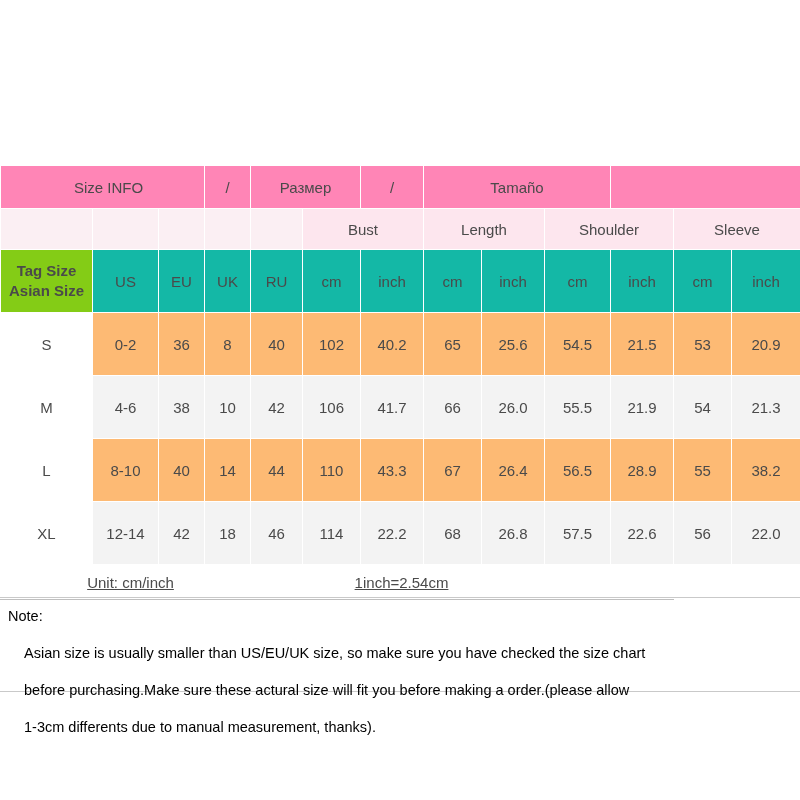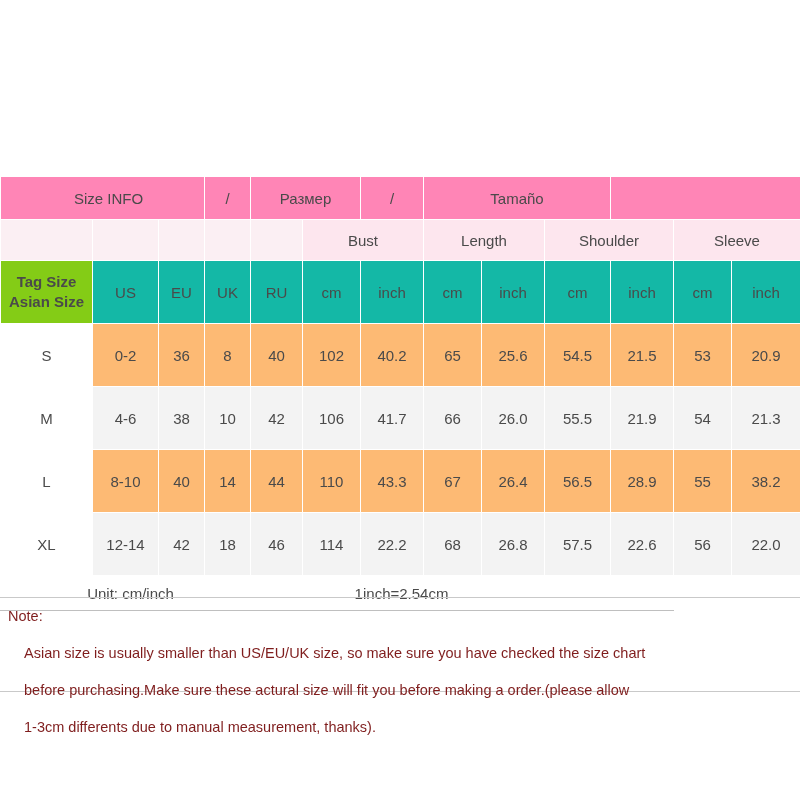--- a/index.html
+++ b/index.html
@@ -11,21 +11,21 @@
     width: 800px;
     height: 800px;
     font-family: "Liberation Sans", sans-serif;
     color: #3a3a3a;
     position: relative;
     overflow: hidden;
   }
   #chart-wrap {
     position: absolute;
     left: 0;
-    top: 176px;
+    top: 165px;
     width: 800px;
   }
   table.size-table {
     border-collapse: collapse;
     width: 800px;
     table-layout: fixed;
   }
   table.size-table td, table.size-table th {
     border: 1px solid #ffffff;
     text-align: center;
@@ -88,37 +88,38 @@
     background: #ffffff;
   }
   
   .unit-row td {
     height: 34px;
     background: #ffffff;
     border-color: #ffffff;
     font-size: 15px;
     color: #3a3a3a;
     text-align: left;
+    text-decoration: underline;
   }
   .unit-row td.unit-label { padding-left: 10px !important; }
   .unit-row td.unit-conv  { padding-left: 8px !important; }
   .unit-underline {
     border-bottom: 1px solid #bfbfbf !important;
   }
   
   #note-block {
     position: absolute;
     left: 0;
     top: 600px;
     width: 800px;
     padding: 6px 8px 0 8px;
     box-sizing: border-box;
     font-size: 14.5px;
     line-height: 1.45;
-    color: #7f1d1d;
+    color: #000000;
   }
   #note-block .note-title { margin: 0 0 1px 0; }
   #note-block p { margin: 16px; }
   .rule-top, .rule-bottom {
     position: absolute;
     left: 0;
     width: 800px;
     height: 1px;
     background: #c9c9c9;
   }

